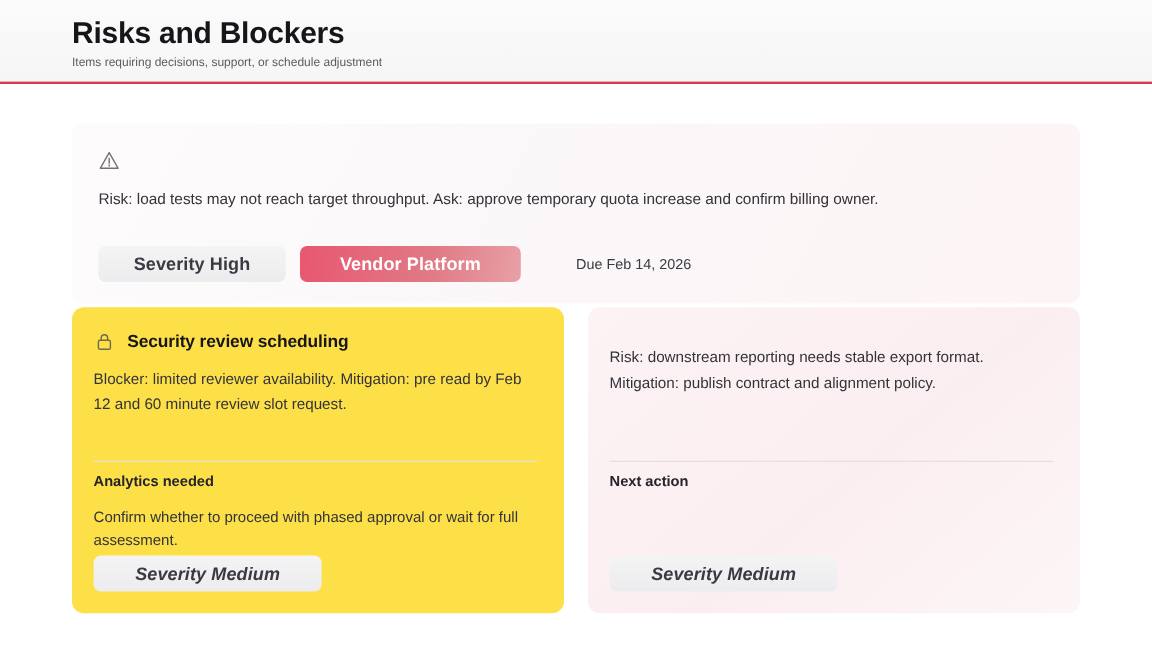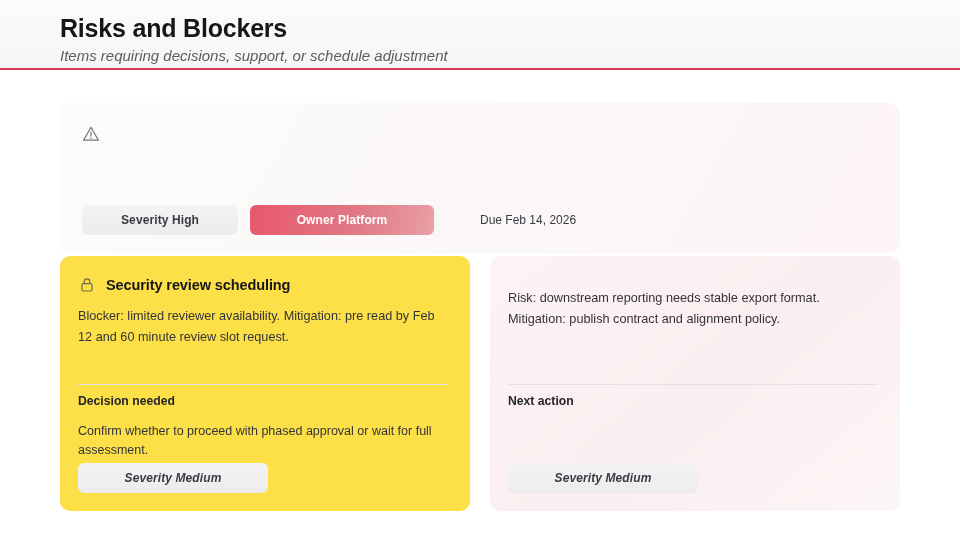--- a/index.html
+++ b/index.html
@@ -32,23 +32,22 @@
   }
   .header h1 {
     margin: 0;
     font-size: 25px;
     font-weight: bold;
     letter-spacing: -0.2px;
     color: #16161a;
   }
   .header .subtitle {
     margin-top: 4px;
-    font-size: 15px;
+    font-size: 10px;
     color: #5b5b63;
-    font-style: italic;
   }
 
   
   .content {
     padding: 0 60px;
     box-sizing: border-box;
   }
 
   
   .card {
@@ -97,21 +96,21 @@
     align-items: center;
     gap: 12px;
   }
   .chip {
     display: inline-flex;
     align-items: center;
     justify-content: center;
     height: 30px;
     padding: 0 18px;
     border-radius: 6px;
-    font-size: 12px;
+    font-size: 15px;
     font-weight: bold;
     letter-spacing: 0.1px;
     background: linear-gradient(180deg, #f4f4f5 0%, #ececee 100%);
     color: #3a3a42;
     white-space: nowrap;
   }
   .chip.accent {
     background: linear-gradient(100deg, #e8576f 0%, #e07a86 60%, #e9a0a6 100%);
     color: #ffffff;
     min-width: 148px;
@@ -200,42 +199,43 @@
     <div class="card primary-card">
       <div class="card-head">
         <span class="icon">
           <svg width="18" height="18" viewBox="0 0 18 18">
             <path d="M9 2.2 L16.4 15.2 L1.6 15.2 Z" fill="none" stroke="#4a4a52" stroke-width="1.2" stroke-linejoin="round"></path>
             <line x1="9" y1="7" x2="9" y2="11" stroke="#4a4a52" stroke-width="1.2" stroke-linecap="round"></line>
             <circle cx="9" cy="12.9" r="0.75" fill="#4a4a52"></circle>
           </svg>
         </span>
       </div>
+      <div class="card-body">Risk: load tests may not reach target throughput. Ask: approve temporary quota increase and confirm billing owner.</div>
       <div class="meta-row">
         <span class="chip sev-high">Severity High</span>
-        <span class="chip accent">Owner Platform</span>
+        <span class="chip accent">Vendor Platform</span>
         <span class="due">Due Feb 14, 2026</span>
       </div>
     </div>
 
     <div class="card-row">
 
       <div class="card sub-card plain">
         <div class="card-head">
           <span class="icon">
             <svg width="18" height="18" viewBox="0 0 18 18">
               <rect x="4" y="7.6" width="10" height="7.4" rx="1.3" fill="none" stroke="#4a4a52" stroke-width="1.2"></rect>
               <path d="M6.3 7.6 V5.6 a2.7 2.7 0 0 1 5.4 0 V7.6" fill="none" stroke="#4a4a52" stroke-width="1.2"></path>
             </svg>
           </span>
           <span class="card-title">Security review scheduling</span>
         </div>
         <div class="card-body">Blocker: limited reviewer availability. Mitigation: pre read by Feb 12 and 60 minute review slot request.</div>
         <div class="divider"></div>
-        <div class="section-label">Decision needed</div>
+        <div class="section-label">Analytics needed</div>
         <div class="section-text">Confirm whether to proceed with phased approval or wait for full assessment.</div>
         <div class="sub-meta">
           <span class="chip sev-medium">Severity Medium</span>
         </div>
       </div>
 
       <div class="card sub-card tinted">
         <div class="card-body">Risk: downstream reporting needs stable export format. Mitigation: publish contract and alignment policy.</div>
         <div class="divider"></div>
         <div class="section-label">Next action</div>

